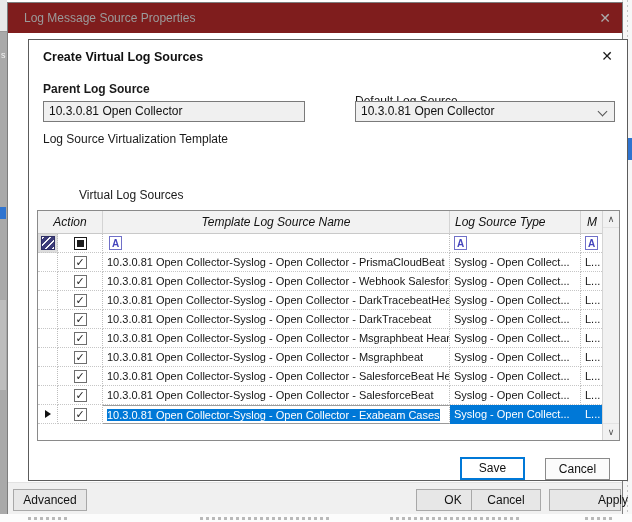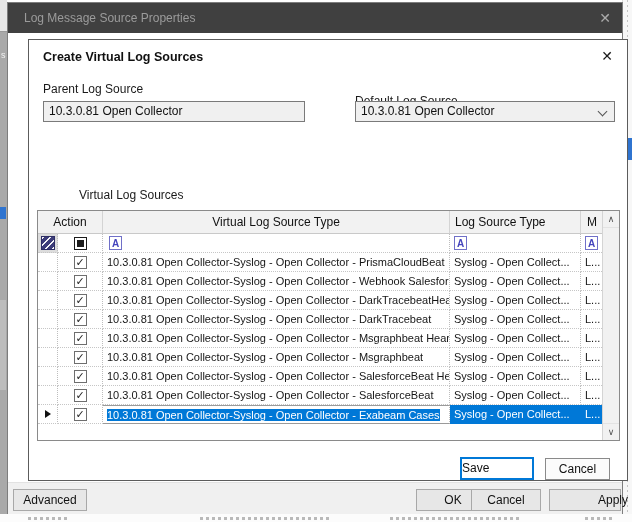--- a/index.html
+++ b/index.html
@@ -14,54 +14,54 @@
   .sliver-left .mark-blue { position:absolute; left:0; top:207px; width:6px; height:12px; background:#2f74d0; }
   .sliver-left .mark-light { position:absolute; left:0; top:300px; width:6px; height:90px; background:#bdbdbd; }
   .sliver-right { position:absolute; left:622px; top:0; width:10px; height:522px; background:#f7f7f7; border-left:1px solid #dcdcdc; }
   .sliver-right .dots { position:absolute; left:4px; top:0; width:1px; height:522px; background:repeating-linear-gradient(#c4c4c4 0 2px, transparent 2px 5px); }
   .sliver-right .mark-blue { position:absolute; left:1px; top:138px; width:8px; height:22px; background:#2f74d0; }
   .sliver-bottom { position:absolute; left:0; top:514px; width:632px; height:8px; background:#fcfcfc; }
   .sliver-bottom i { position:absolute; top:3px; height:3px; background:repeating-linear-gradient(90deg,#b9b9b9 0 3px, transparent 3px 6px); }
 
   
   .outer-dialog { position:absolute; left:7px; top:2px; width:616px; height:512px; background:#ffffff; border:1px solid #7d7d7d; }
-  .outer-titlebar { position:absolute; left:0; top:0; width:100%; height:30px; background:#404040; }
+  .outer-titlebar { position:absolute; left:0; top:0; width:100%; height:30px; background:#7f1d1d; }
   .outer-title { position:absolute; left:16px; top:8px; color:#9b9b9b; font-size:12px; }
   .outer-close { position:absolute; right:6px; top:4px; width:22px; height:22px; color:#ababab; font-size:14px; line-height:22px; text-align:center; }
   .outer-footer { position:absolute; left:0; top:479px; width:100%; height:32px; background:#f0f0f0; border-top:1px solid #e2e2e2; }
 
   .win-btn { position:absolute; height:22px; background:#e7e7e7; border:1px solid #a8a8a8; font-size:12px; color:#111; text-align:center; line-height:20px; }
   .btn-advanced { left:5px; top:6px; width:74px; }
   .btn-ok { left:376px; top:6px; width:74px;margin-left:32px; }
   .btn-ocancel { left:463px; top:6px; width:70px; }
   .btn-apply { left:541px; top:6px; width:72px;padding-left:48px; }
 
   
   .inner-dialog { position:absolute; left:20px; top:36px; width:600px; height:442px; background:#ffffff; border:1px solid #5c5c5c; }
   .inner-title { position:absolute; left:14px; top:10px; font-size:12.5px; font-weight:bold; color:#101010; }
   .inner-close { position:absolute; right:10px; top:6px; width:20px; height:20px; color:#1a1a1a; font-size:14px; line-height:20px; text-align:center; }
 
   .field-label { position:absolute; font-size:12px; color:#1a1a1a; }
-  .lbl-parent { left:14px; top:42px; }
+  .lbl-parent { left:14px; top:42px;font-weight:bold; }
   .lbl-default { left:326px; top:42px;margin-top:12px; }
   .lbl-template { left:14px; top:92px; }
   .lbl-section { left:14px; top:148px;margin-left:36px; }
 
   .textbox { position:absolute; height:21px; background:#f0f0f0; border:1px solid #7a7a7a; font-size:12px; line-height:19px; padding:0 5px; color:#111; overflow:hidden; white-space:nowrap; }
   .tb-parent { left:14px; top:61px; width:262px; }
   .combo { position:absolute; height:21px; background:#f0f0f0; border:1px solid #7a7a7a; font-size:12px; line-height:19px; padding:0 22px 0 5px; color:#111; overflow:hidden; white-space:nowrap; }
   .cb-default { left:326px; top:61px; width:260px; }
   .cb-template { left:14px; top:111px; width:572px; }
   .chev { position:absolute; right:8px; top:6px; width:7px; height:7px; border-right:1px solid #555; border-bottom:1px solid #555; transform:rotate(45deg); }
 
   
   .grid { position:absolute; left:8px; top:170px; width:583px; height:231px; border:1px solid #8a8a8a; background:#ffffff; overflow:hidden; }
   .grid-inner { position:absolute; left:0; top:0; right:17px; bottom:0; }
   .grid-row, .grid-header, .grid-filter { display:flex; width:100%; }
-  .grid-header { height:23px; }
+  .grid-header { height:23px;font-style:italic; }
   .grid-filter { height:19px; }
   .grid-row { height:19px; }
   .hcell { background:#f2f2f2; border-right:1px solid #d4d4d4; border-bottom:1px solid #c9c9c9; font-size:12px; color:#111; display:flex; align-items:center; justify-content:center; overflow:hidden; white-space:nowrap; }
   .cell { border-right:1px dotted #bdbdbd; border-bottom:1px dotted #c6c6c6; font-size:11px; color:#161616; display:flex; align-items:center; overflow:hidden; white-space:nowrap; }
   .c-ind { width:20px; flex:none; justify-content:center; }
   .c-act { width:45px; flex:none; justify-content:center; }
   .c-name { width:347px; flex:none; padding-left:4px; }
   .c-type { width:131px; flex:none; padding-left:4px; }
   .c-m { width:23px; flex:none; padding-left:4px; }
   .h-action { width:65px; flex:none; }
@@ -79,21 +79,21 @@
   .caret { display:inline-block; width:1px; height:13px; background:#000; vertical-align:middle; }
   .row-arrow { width:0; height:0; border-left:6px solid #111; border-top:4px solid transparent; border-bottom:4px solid transparent; }
 
   
   .vscroll { position:absolute; right:0; top:0; width:17px; height:100%; background:#f1f1f1; border-left:1px solid #d4d4d4; }
   .vs-btn { position:absolute; left:0; width:16px; height:17px; color:#505050; font-size:9px; text-align:center; line-height:17px; background:#f1f1f1; }
   .vs-up { top:0; border-bottom:1px solid #e3e3e3; }
   .vs-down { bottom:0; border-top:1px solid #e3e3e3; }
 
   
-  .btn-save { position:absolute; left:431px; top:417px; width:74px; height:23px; background:#ffffff; border:2px solid #0078d7; font-size:12px; text-align:left; line-height:19px; color:#111; }
+  .btn-save { position:absolute; left:431px; top:417px; width:65px; height:23px; background:#ffffff; border:2px solid #0078d7; font-size:12px; text-align:center; line-height:19px; color:#111; }
   .btn-icancel { position:absolute; left:516px; top:418px; width:65px; height:22px; background:#fbfbfb; border:1px solid #8a8a8a; font-size:12px; text-align:center; line-height:20px; color:#111; }
 </style>
 </head>
 <body>
 
 <div id="stage">
 
   <div class="sliver-left">
     <div class="top-white"></div>
     <div class="mark-s">s</div>
@@ -130,28 +130,29 @@
 
       <div class="field-label lbl-parent">Parent Log Source</div>
       <div class="textbox tb-parent">10.3.0.81 Open Collector</div>
 
       <div class="field-label lbl-default">Default Log Source</div>
       <div class="combo cb-default">
         <span>10.3.0.81 Open Collector</span>
         <span class="chev"></span>
       </div>
 
+      <div class="field-label lbl-template">Log Source Virtualization Template</div>
 
       <div class="field-label lbl-section">Virtual Log Sources</div>
 
       <div class="grid">
         <div class="grid-inner">
           <div class="grid-header">
             <div class="hcell h-action">Action</div>
-            <div class="hcell" style="width:347px;flex:none;">Virtual Log Source Type</div>
+            <div class="hcell" style="width:347px;flex:none;">Template Log Source Name</div>
             <div class="hcell" style="width:131px;flex:none;justify-content:flex-start;padding-left:5px;text-align:center;">Log Source Type</div>
             <div class="hcell" style="width:23px;flex:none;">M</div>
           </div>
           <div class="grid-filter">
             <div class="cell c-ind filter-ind">
                 <span class="hatch-box"></span>
               </div>
             <div class="cell c-act">
                 <span class="sq-box"></span>
               </div>

